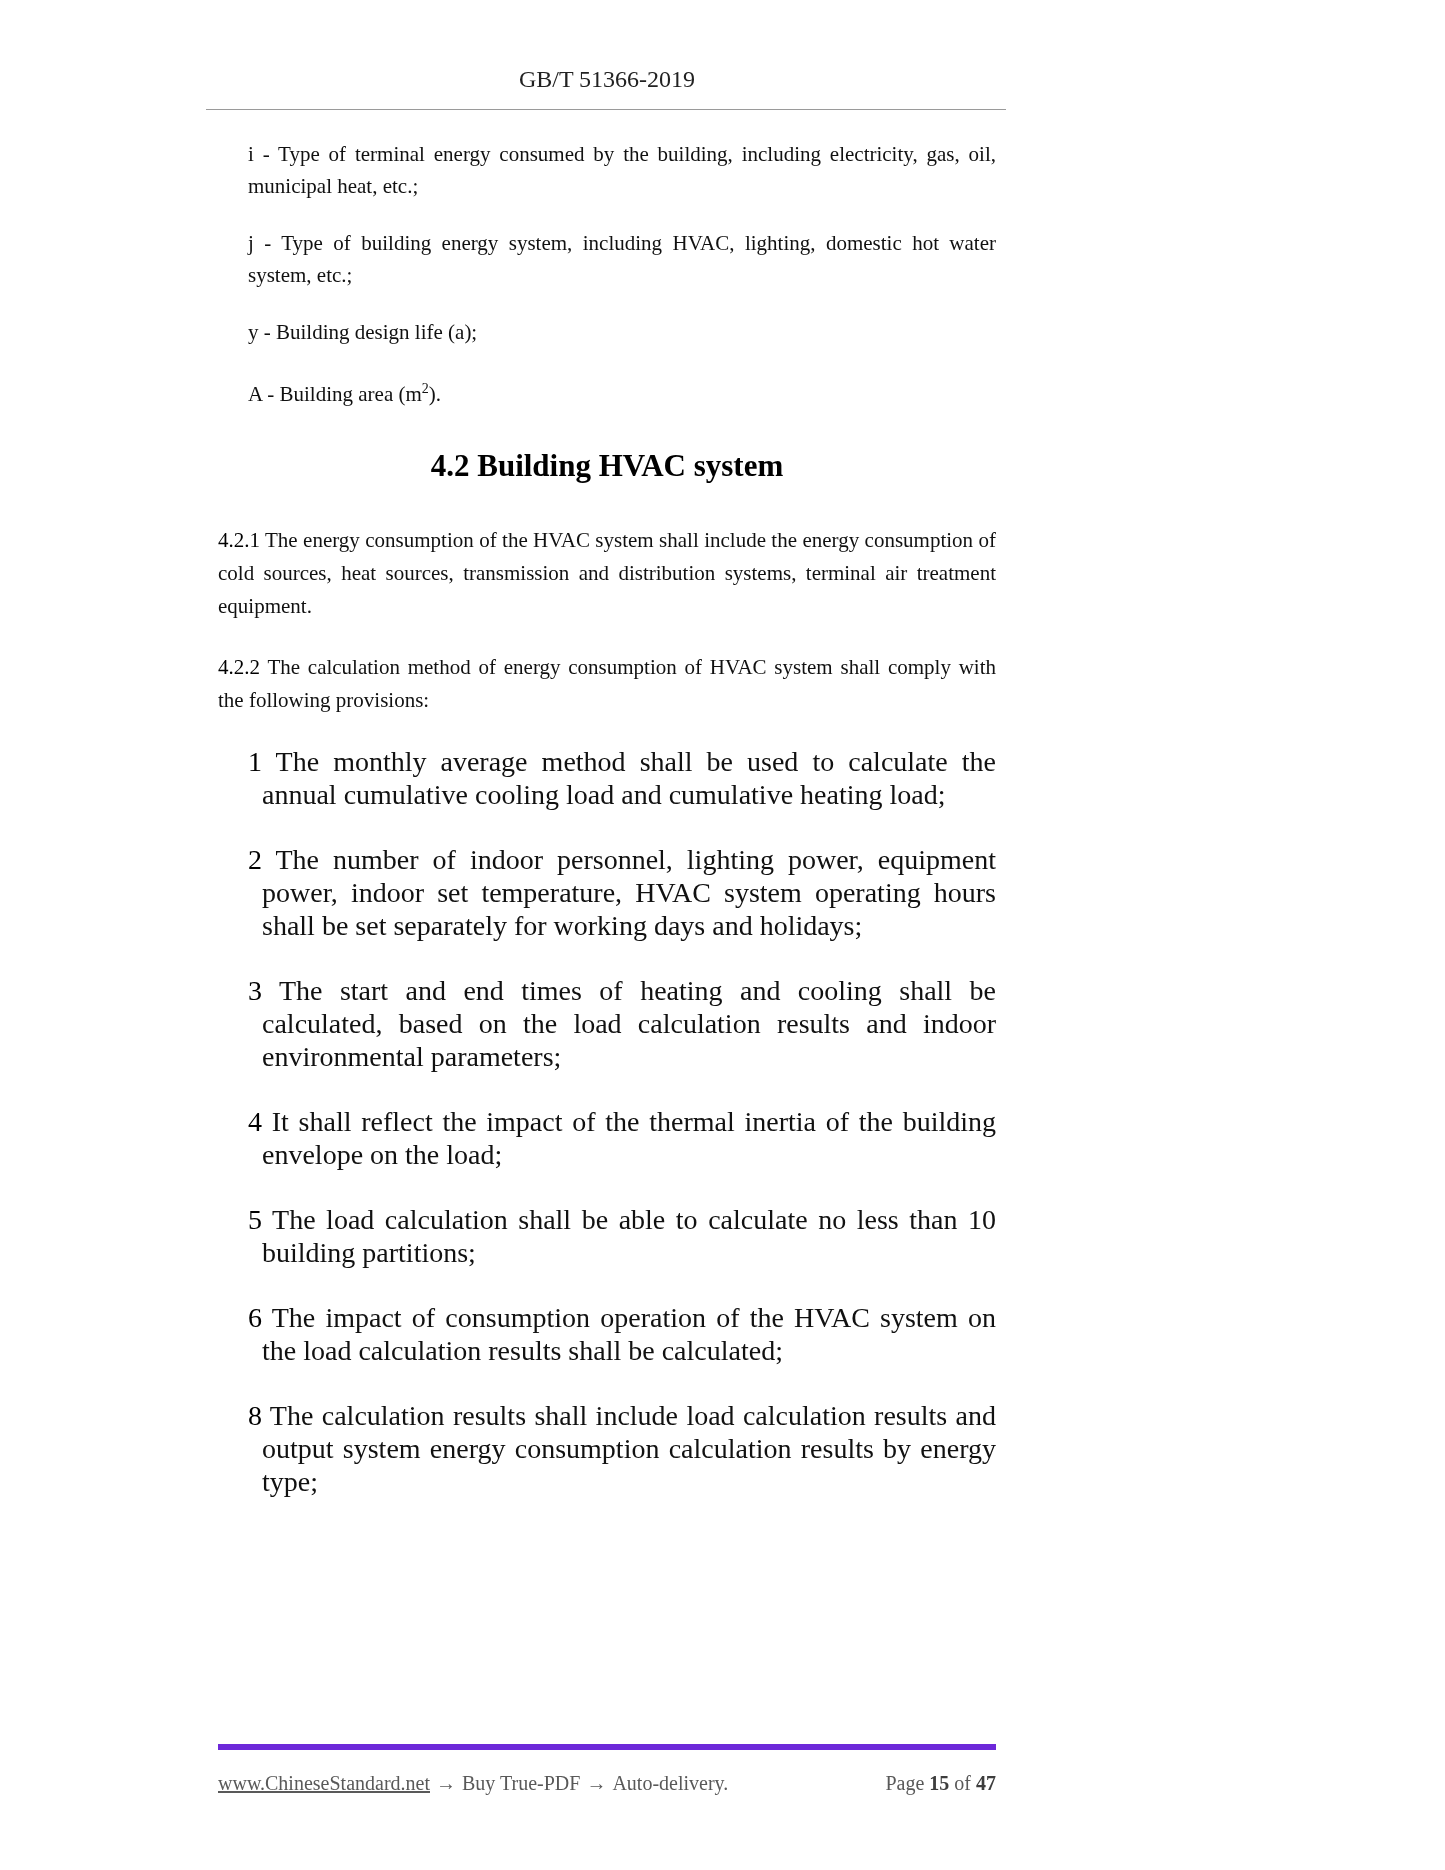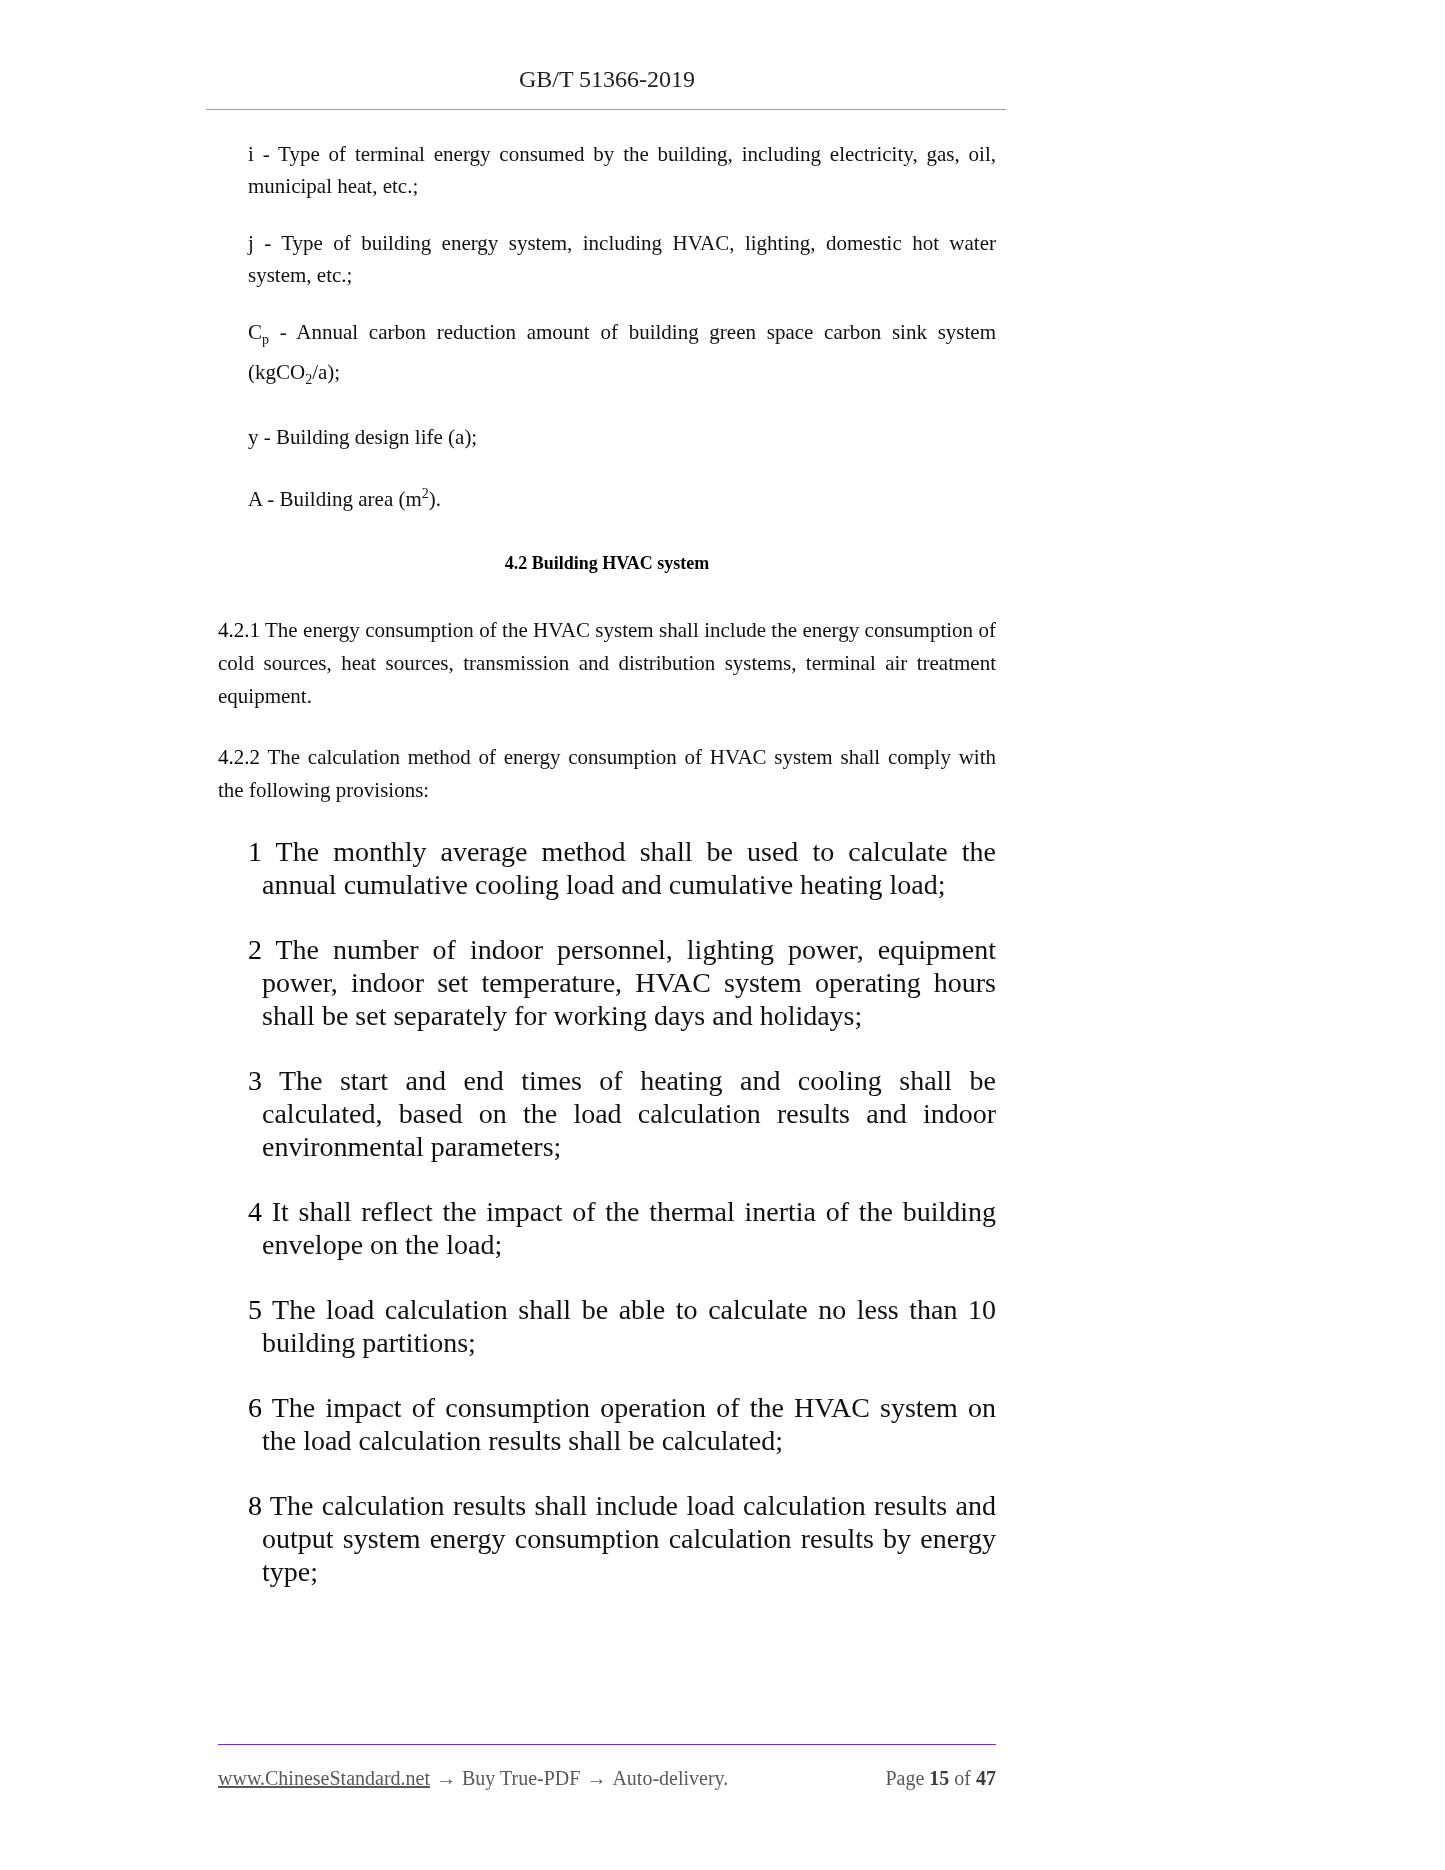--- a/index.html
+++ b/index.html
@@ -46,21 +46,21 @@
   p.def {
     font-size: 21px;
     line-height: 32px;
     margin: 0 0 25px 0;
     text-align: justify;
   }
   sub { font-size: 14px; }
   sup { font-size: 14px; }
   h2.section-heading {
     text-align: center;
-    font-size: 18px;
+    font-size: 31px;
     font-weight: bold;
     margin: 38px 0 40px 0;
     color: #000000;
   }
   p.clause {
     font-size: 21px;
     line-height: 33px;
     margin: 0 0 28px 0;
     text-align: justify;
   }
@@ -77,21 +77,21 @@
     margin: 0 0 32px 0;
     padding-left: 44px;
     text-indent: -14px;
     text-align: justify;
   }
   .footer {
     position: absolute;
     left: 218px;
     top: 1744px;
     width: 778px;
-    border-top: 1px solid #6d28d9;
+    border-top: 6px solid #6d28d9;
     padding-top: 22px;
     display: flex;
     justify-content: space-between;
     align-items: baseline;
     font-size: 20px;
     color: #595959;
   }
   .footer-left {
     white-space: nowrap;
   }
@@ -116,21 +116,20 @@
 
 <div class="page">
   <div class="content">
 
     <div class="doc-header">GB/T 51366-2019</div>
     <div class="header-rule"></div>
 
     <div class="defs">
       <p class="def"><span>i - Type of terminal energy consumed by the building, including electricity, gas, oil, municipal heat, etc.;</span></p>
       <p class="def"><span>j - Type of building energy system, including HVAC, lighting, domestic hot water system, etc.;</span></p>
-      <p class="def"><span>C</span><sub>p</sub><span> - Annual carbon reduction amount of building green space carbon sink system (kgCO</span><sub>2</sub><span>/a);</span></p>
       <p class="def"><span>y - Building design life (a);</span></p>
       <p class="def"><span>A - Building area (m</span><sup>2</sup><span>).</span></p>
     </div>
 
     <h2 class="section-heading">4.2 Building HVAC system</h2>
 
     <p class="clause"><b>4.2.1</b> <span>The energy consumption of the HVAC system shall include the energy consumption of cold sources, heat sources, transmission and distribution systems, terminal air treatment equipment.</span></p>
 
     <p class="clause"><b>4.2.2</b> <span>The calculation method of energy consumption of HVAC system shall comply with the following provisions:</span></p>
 

